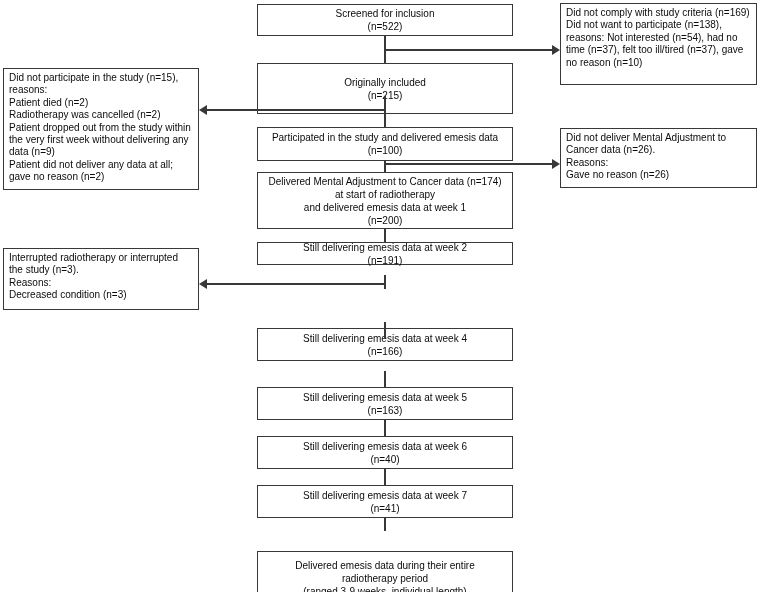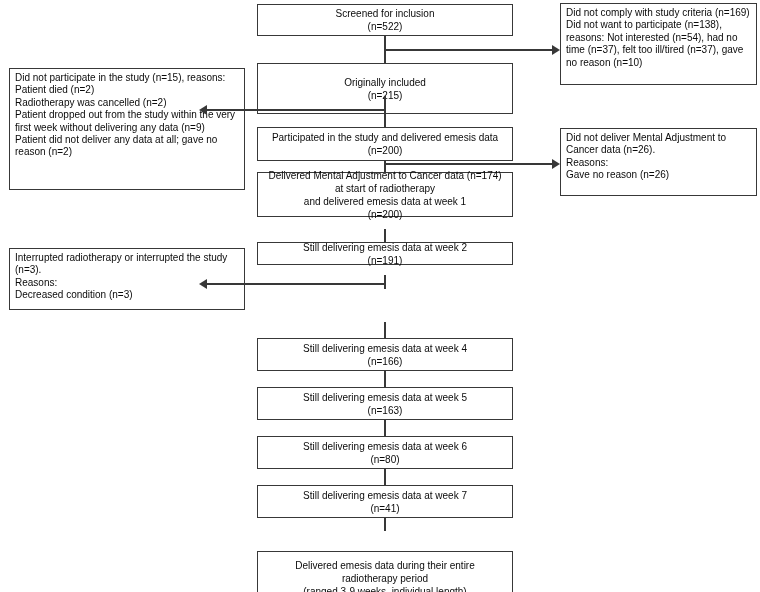--- a/index.html
+++ b/index.html
@@ -30,61 +30,61 @@
     text-align:center;
     line-height:13px;
     padding:1px 2px;
   }
   .box.side{
     padding:3px 5px;
     text-align:left;
     line-height:12.4px;
   }
   .box.side.right{left:560px;width:197px;}
-  .box.side.left{left:9px;width:236px;}
+  .box.side.left{left:3px;width:196px;}
   .conn{position:absolute;background:var(--line);}
   .vline{width:2px;left:384px;}
   .hline{height:2px;}
   .ah{position:absolute;width:0;height:0;}
   .ah.right{border-top:5px solid transparent;border-bottom:5px solid transparent;border-left:8px solid var(--line);}
   .ah.left{border-top:5px solid transparent;border-bottom:5px solid transparent;border-right:8px solid var(--line);}
 </style>
 </head>
 <body>
 
 <div id="canvas">
 
   <div class="box center" style="top:4px;height:32px">Screened for inclusion
 (n=522)</div>
   <div class="box center" style="top:63px;height:51px">Originally included
 (n=215)</div>
   <div class="box center" style="top:127px;height:34px">Participated in the study and delivered emesis data
-(n=200)</div>
-  <div class="box center" style="top:172px;height:45px">Delivered Mental Adjustment to Cancer data (n=174)
+(n=100)</div>
+  <div class="box center" style="top:172px;height:57px">Delivered Mental Adjustment to Cancer data (n=174)
 at start of radiotherapy
 and delivered emesis data at week 1
 (n=200)</div>
   <div class="box center" style="top:242px;height:23px">Still delivering emesis data at week 2
 (n=191)</div>
-  <div class="box center" style="top:338px;height:33px">Still delivering emesis data at week 4
+  <div class="box center" style="top:328px;height:33px">Still delivering emesis data at week 4
 (n=166)</div>
   <div class="box center" style="top:387px;height:33px">Still delivering emesis data at week 5
 (n=163)</div>
   <div class="box center" style="top:436px;height:33px">Still delivering emesis data at week 6
-(n=80)</div>
+(n=40)</div>
   <div class="box center" style="top:485px;height:33px">Still delivering emesis data at week 7
 (n=41)</div>
   <div class="box center" style="top:551px;height:68px">Delivered emesis data during their entire
 radiotherapy period
 (ranged 3-9 weeks, individual length)
 (n=197)</div>
 
   <div class="box side right" style="top:3px;height:82px">Did not comply with study criteria (n=169)
 Did not want to participate (n=138), reasons: Not interested (n=54), had no time (n=37), felt too ill/tired (n=37), gave no reason (n=10)</div>
-  <div class="box side right" style="top:128px;height:68px">Did not deliver Mental Adjustment to Cancer data (n=26).
+  <div class="box side right" style="top:128px;height:60px">Did not deliver Mental Adjustment to Cancer data (n=26).
 Reasons:
 Gave no reason (n=26)</div>
 
   <div class="box side left" style="top:68px;height:122px">Did not participate in the study (n=15), reasons:
 Patient died (n=2)
 Radiotherapy was cancelled (n=2)
 Patient dropped out from the study within the very first week without delivering any data (n=9)
 Patient did not deliver any data at all; gave no reason (n=2)</div>
   <div class="box side left" style="top:248px;height:62px">Interrupted radiotherapy or interrupted the study (n=3).
 Reasons:

